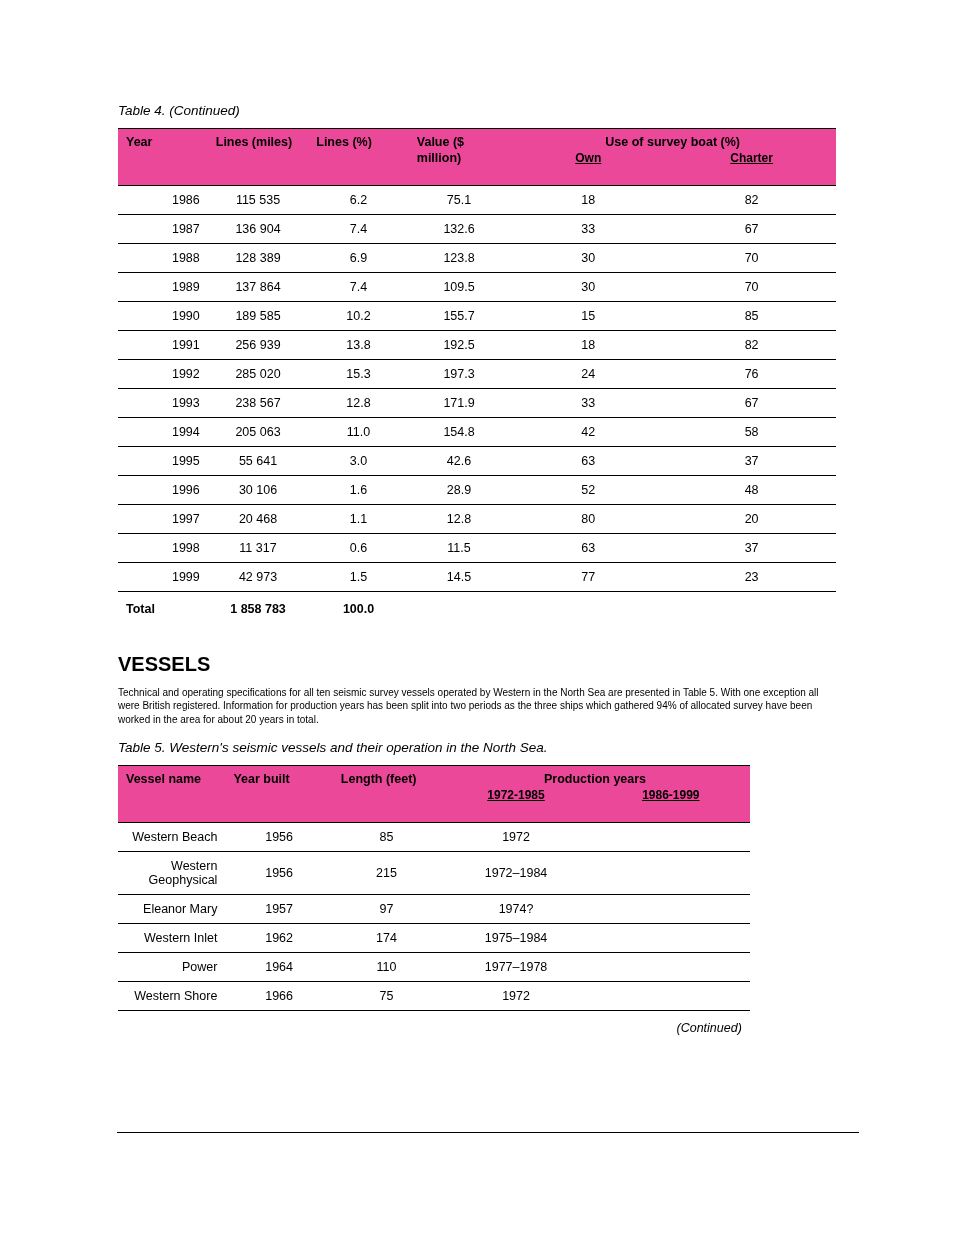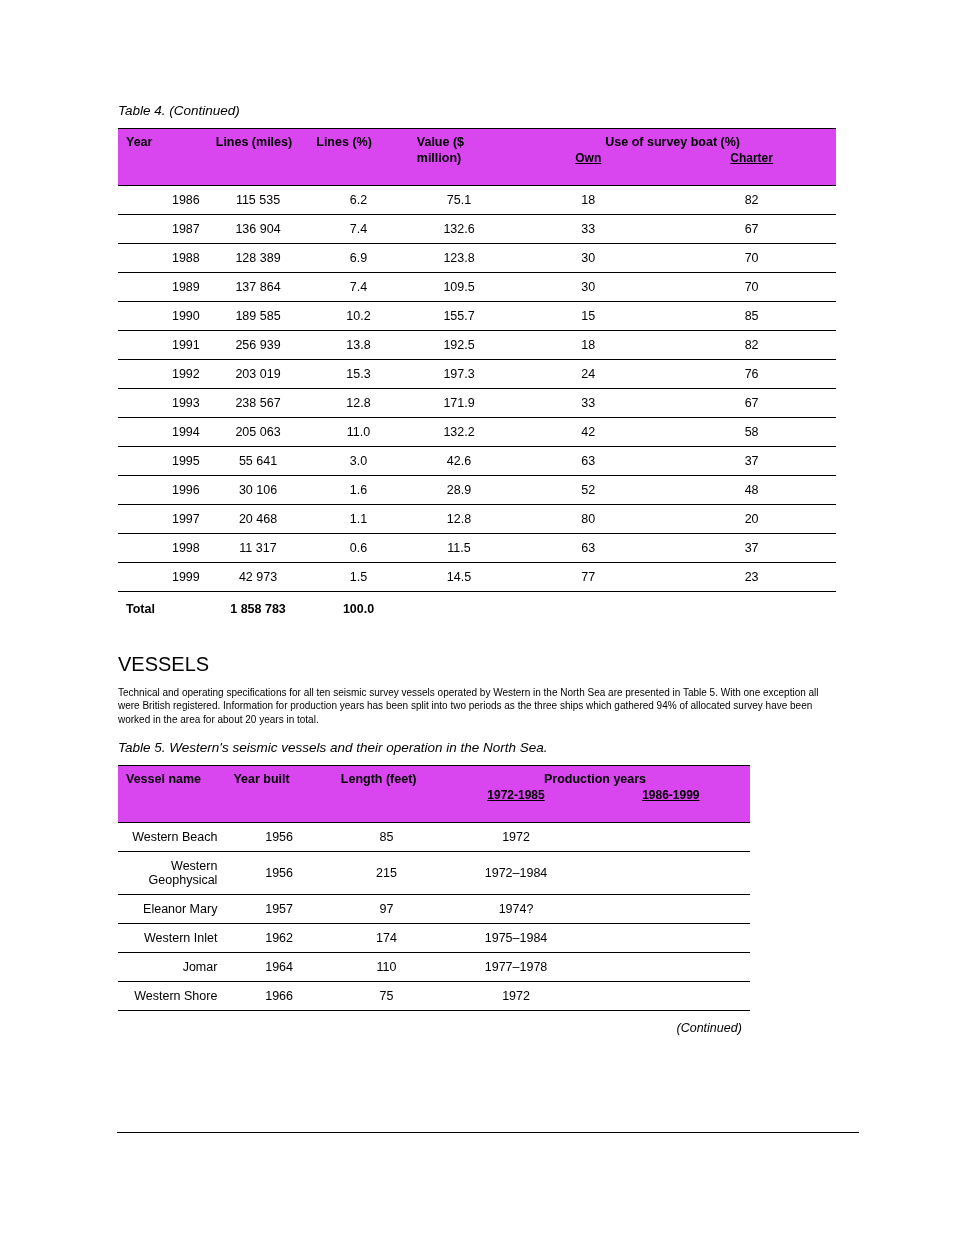--- a/index.html
+++ b/index.html
@@ -25,21 +25,21 @@
   table {
     border-collapse: collapse;
     width: 100%;
     font-size: 13px;
     margin-bottom: 30px;
   }
   table.narrow {
     width: 88%;
   }
   thead th {
-    background: #d946ef;
+    background: #ec4899;
     font-weight: bold;
     text-align: left;
     vertical-align: top;
     padding: 6px 8px 19px 8px;
     border-top: 1px solid #000;
     border-bottom: 1px solid #000;
     font-size: 12.5px;
     line-height: 1.25;
   }
   thead th.sub {
@@ -60,21 +60,21 @@
   tbody tr.total td {
     border-bottom: none;
     font-weight: bold;
     padding-top: 10px;
   }
   tbody tr.total td:first-child {
     text-align: left;
   }
   .section-title {
     font-size: 20px;
-    font-weight: normal;
+    font-weight: bold;
     margin: 22px 0 10px 0;
   }
   .body-text {
     font-size: 10px;
     line-height: 1.35;
     margin: 0 0 14px 0;
   }
   .footer-line {
     border-top: 1px solid #000;
     position: absolute;
@@ -198,39 +198,39 @@
         <tr>
           <td class="left">1991</td>
           <td>256 939</td>
           <td>13.8</td>
           <td>192.5</td>
           <td>18</td>
           <td>82</td>
         </tr>
         <tr>
           <td class="left">1992</td>
-          <td>203 019</td>
+          <td>285 020</td>
           <td>15.3</td>
           <td>197.3</td>
           <td>24</td>
           <td>76</td>
         </tr>
         <tr>
           <td class="left">1993</td>
           <td>238 567</td>
           <td>12.8</td>
           <td>171.9</td>
           <td>33</td>
           <td>67</td>
         </tr>
         <tr>
           <td class="left">1994</td>
           <td>205 063</td>
           <td>11.0</td>
-          <td>132.2</td>
+          <td>154.8</td>
           <td>42</td>
           <td>58</td>
         </tr>
         <tr>
           <td class="left">1995</td>
           <td>55 641</td>
           <td>3.0</td>
           <td>42.6</td>
           <td>63</td>
           <td>37</td>
@@ -326,21 +326,21 @@
           <td></td>
         </tr>
         <tr>
           <td class="left">Western Inlet</td>
           <td>1962</td>
           <td>174</td>
           <td>1975–1984</td>
           <td></td>
         </tr>
         <tr>
-          <td class="left">Jomar</td>
+          <td class="left">Power</td>
           <td>1964</td>
           <td>110</td>
           <td>1977–1978</td>
           <td></td>
         </tr>
         <tr>
           <td class="left">Western Shore</td>
           <td>1966</td>
           <td>75</td>
           <td>1972</td>

